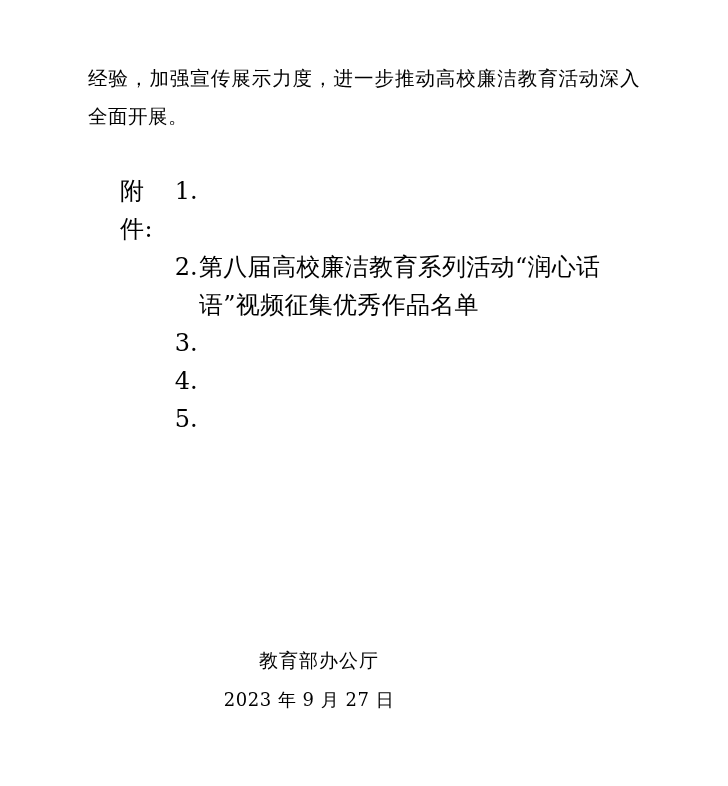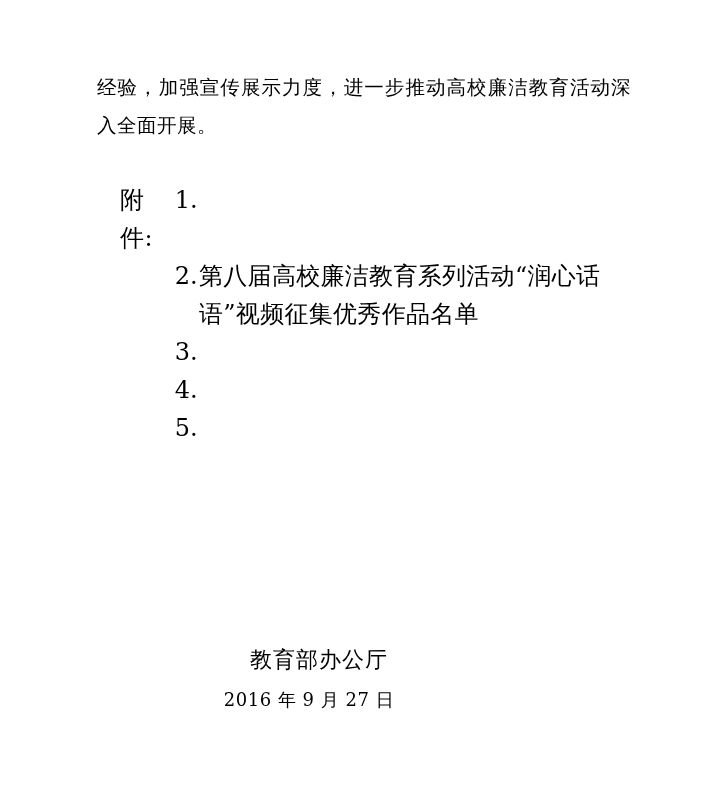--- a/index.html
+++ b/index.html
@@ -28,21 +28,21 @@
     left: 88px;
     top: 60px;
     width: 552px;
   }
   .para {
     font-size: 19.5px;
     line-height: 38px;
     letter-spacing: 0.5px;
     text-align: justify;
     text-justify: inter-ideograph;
-    margin: 9px;
+    margin: 0;
   }
   .attachments {
     margin-top: 36px;
   }
   .attach-row {
     display: flex;
     align-items: flex-start;
     font-size: 24px;
     line-height: 38px;
   }
@@ -70,21 +70,21 @@
     letter-spacing: 0.3px;
   }
   .signature {
     position: absolute;
     left: 0;
     top: 640px;
     width: 728px;
     text-align: center;
   }
   .sign-line {
-    font-size: 22px;
+    font-size: 19px;
     line-height: 40px;
     letter-spacing: 1px;
     padding-right: 90px;
   }
   .sign-date {
     font-size: 18px;
     line-height: 40px;
     letter-spacing: 0.5px;
     padding-right: 110px;
   }
@@ -129,16 +129,16 @@
         <span class="attach-label"></span>
         <span class="attach-num">5</span>
         <span class="attach-dot">.</span>
       </div>
 
     </div>
   </div>
 
   <div class="signature">
     <div class="sign-line">教育部办公厅</div>
-    <div class="sign-date">2016 年 9 月 27 日</div>
+    <div class="sign-date">2023 年 9 月 27 日</div>
   </div>
 
 </div>
 
 </body></html>

